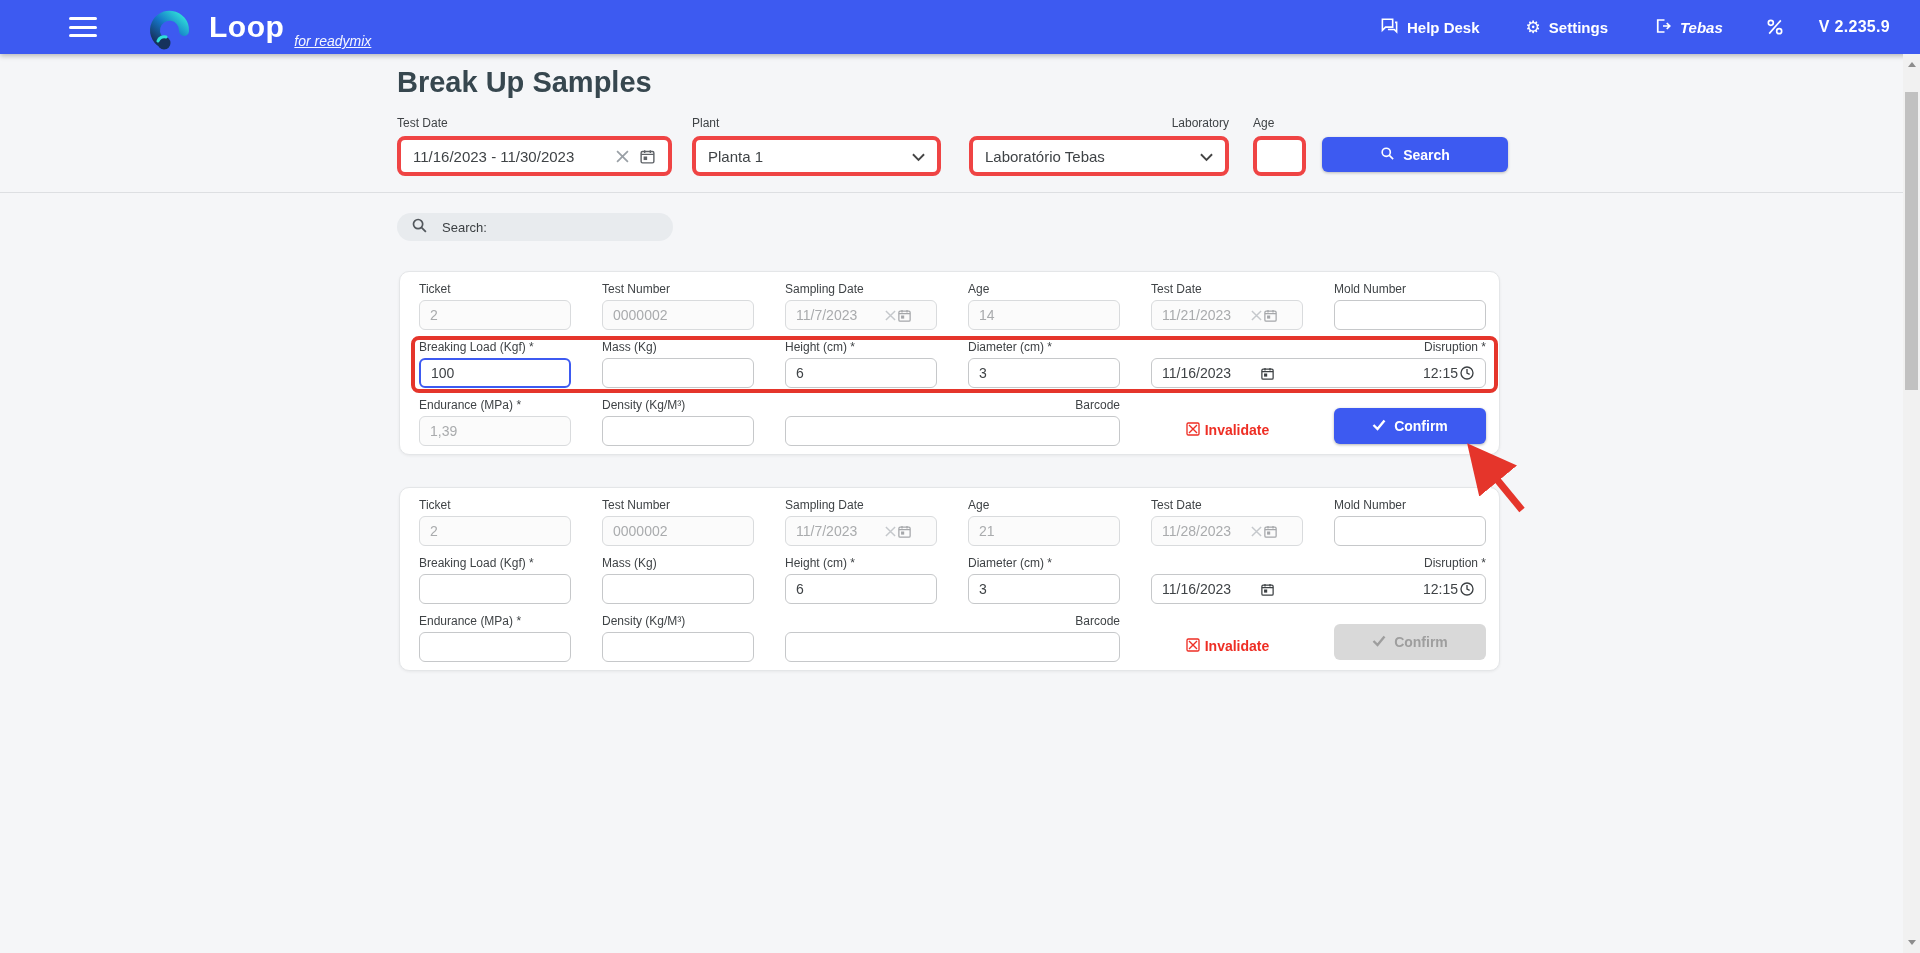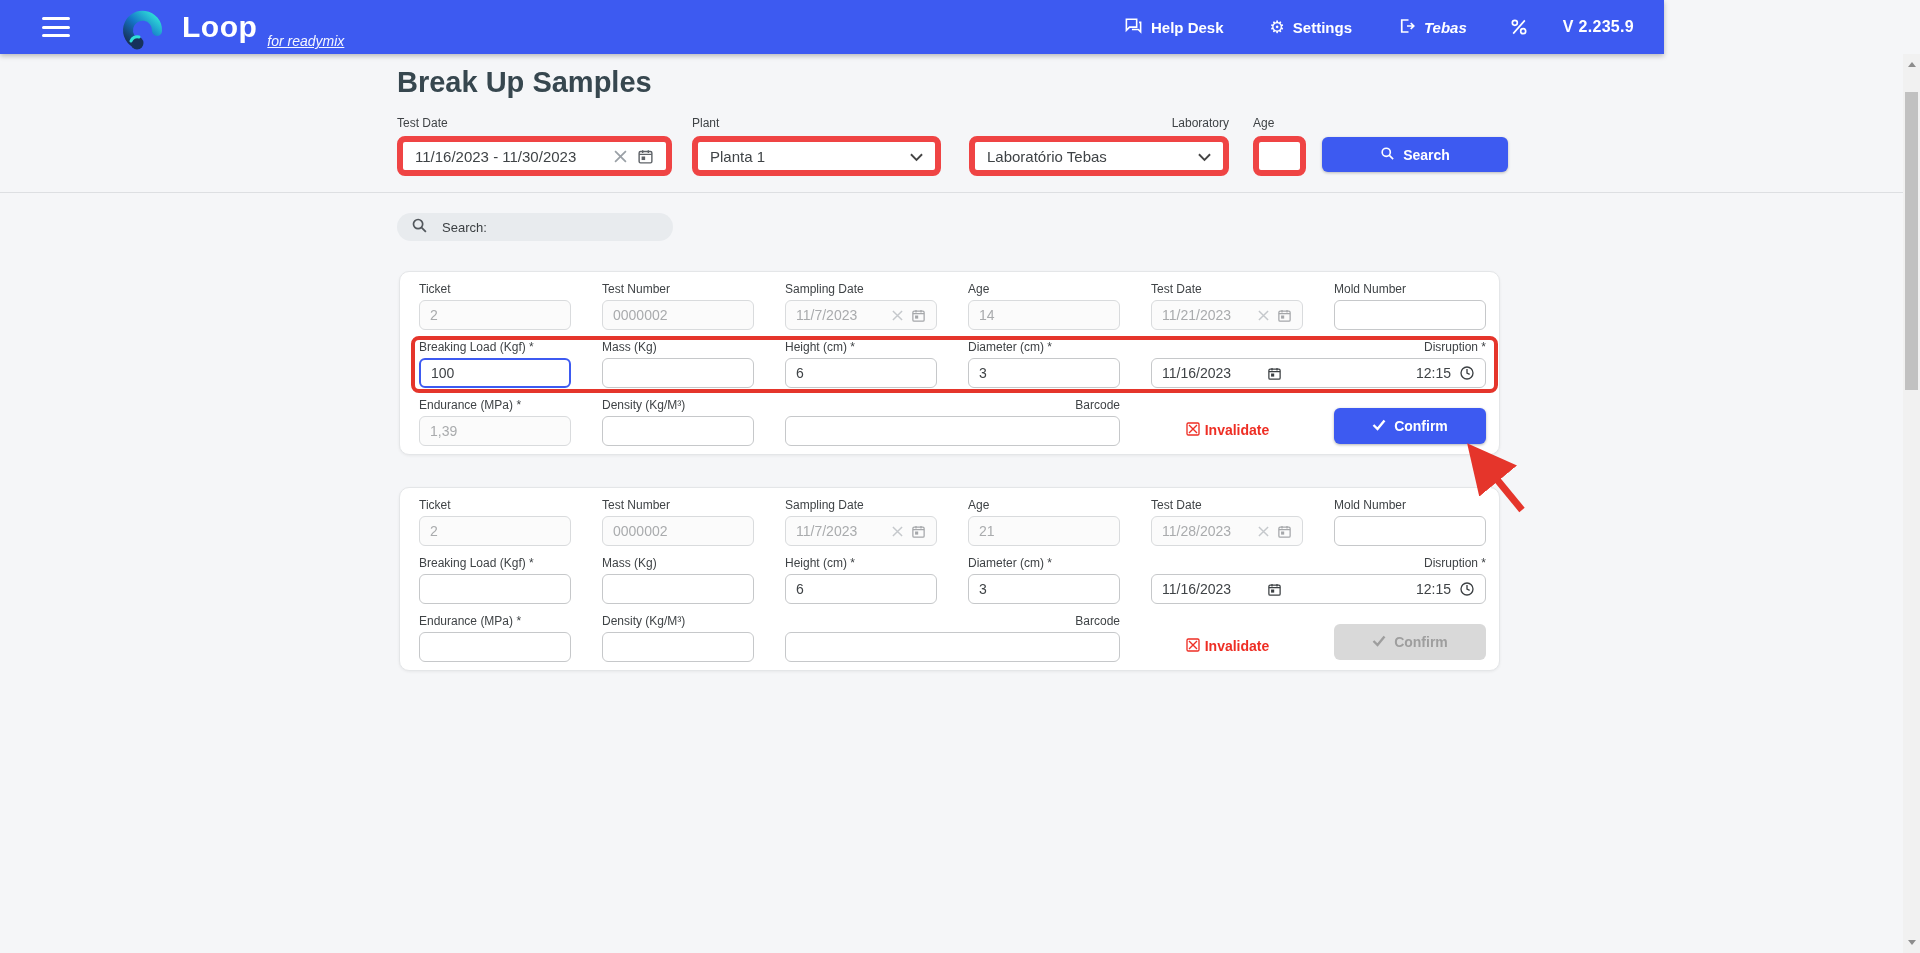--- a/index.html
+++ b/index.html
@@ -5,25 +5,26 @@
   * { box-sizing: border-box; margin: 0; padding: 0; }
   html,body { width: 1920px; height: 953px; overflow: hidden; }
   body {
     font-family: "Liberation Sans", sans-serif;
     background: #f5f6f8;
     position: relative;
     color: #3f4346;
   }
   
   .app-header {
-    position: absolute; top: 0; left: 0; width: 1664px; height: 54px;
+    position: absolute; top: 0; left: 0; width: 1920px; height: 54px;
     background: #3d5af1; color: #fff;
     display: flex; align-items: center;
     box-shadow: 0 2px 5px rgba(0,0,0,.25);
     z-index: 20;
+    padding-left: 27px;
   }
   .menu-btn { margin-left: 42px; width: 28px; height: 20px; display: flex; flex-direction: column; justify-content: space-between; cursor: pointer; }
   .menu-btn span { display:block; height: 3px; background: #fff; border-radius: 2px; }
   .brand { display: flex; align-items: center; margin-left: 50px; }
   .brand svg { display: block; }
   .brand-name { font-size: 30px; font-weight: bold; letter-spacing: .5px; margin-left: 8px; }
   .brand-tagline { font-size: 14px; font-style: italic; margin-left: 10px; margin-top: 28px; opacity: .95; text-decoration: underline; }
   .header-nav { margin-left: auto; display: flex; align-items: center; padding-right: 30px; }
   .nav-item { display: flex; align-items: center; gap: 8px; font-size: 15px; font-weight: bold; cursor: pointer; }
   .nav-item + .nav-item { margin-left: 46px; }
@@ -32,21 +33,21 @@
   .app-version { margin-left: 34px; font-size: 16px; font-weight: bold; letter-spacing: .3px; }
 
   
   .content { position: absolute; left: 397px; top: 54px; width: 1111px; }
   .page-title { position: absolute; top: 12px; left: 0; font-size: 29px; font-weight: bold; color: #37474f; }
 
   .filters { position: absolute; top: 62px; left: 0; display: flex; align-items: flex-start; }
   .f-block { display: flex; flex-direction: column; }
   .f-label { font-size: 12px; color: #3f4346; margin-bottom: 6px; }
   .f-input {
-    height: 40px; background: #fff; border: 6px solid #ef4444; border-radius: 8px;
+    height: 40px; background: #fff; border: 4px solid #ef4444; border-radius: 8px;
     display: flex; align-items: center; padding: 0 12px; font-size: 15px; color: #3f4346;
   }
   .f-input .spacer { flex: 1; }
   .w-testdate { width: 275px; } .w-plant { width: 249px; margin-left: 20px; }
   .w-lab { width: 260px; margin-left: 28px; text-align: right; } .w-age { width: 53px; margin-left: 24px; }
   .f-input input { border: none; outline: none; width: 100%; font-size: 15px; font-family: inherit; color: #3f4346; background: transparent; }
   .search-btn {
     margin-left: 16px; margin-top: 21px; width: 186px; height: 35px;
     background: #3d5af1; color: #fff; font-weight: bold; font-size: 14px;
     border: none; border-radius: 6px; display: flex; align-items: center; justify-content: center; gap: 8px;
@@ -75,21 +76,21 @@
   .c-label { font-size: 12px; color: #3f4346; margin-bottom: 4px; height: 14px; white-space: nowrap; }
   .tf {
     height: 30px; border: 1px solid #c6c8ca; border-radius: 6px; background: #fff;
     font-size: 14px; color: #3f4346; padding: 0 10px; width: 100%;
     font-family: inherit; outline: none;
     display: flex; align-items: center;
   }
   input.tf { display: block; line-height: 28px; }
   .tf.disabled { background: #fbfbfb; border-color: #d9dbdd; color: #a9abad; }
   .tf.focused { border: 2px solid #3d5af1; }
-  .dfield { justify-content: flex-start; gap: 8px; }
+  .dfield { justify-content: flex-start; gap: 1px; }
   .dfield .spacer { flex: 1; }
   .dfield.disabled svg { opacity: .55; }
   .span2 { grid-column: span 2; align-items: flex-end; }
   .dis-date { min-width: 88px; }
   .cal-off { margin-left: 28px; }
   .x-icon, .cal-icon, .clk-icon { display: flex; align-items: center; }
 
   .invalidate-cell { justify-content: center; align-items: center; flex-direction: row; }
   .invalidate-btn {
     display: flex; align-items: center; gap: 4px; background: none; border: none; cursor: pointer;

